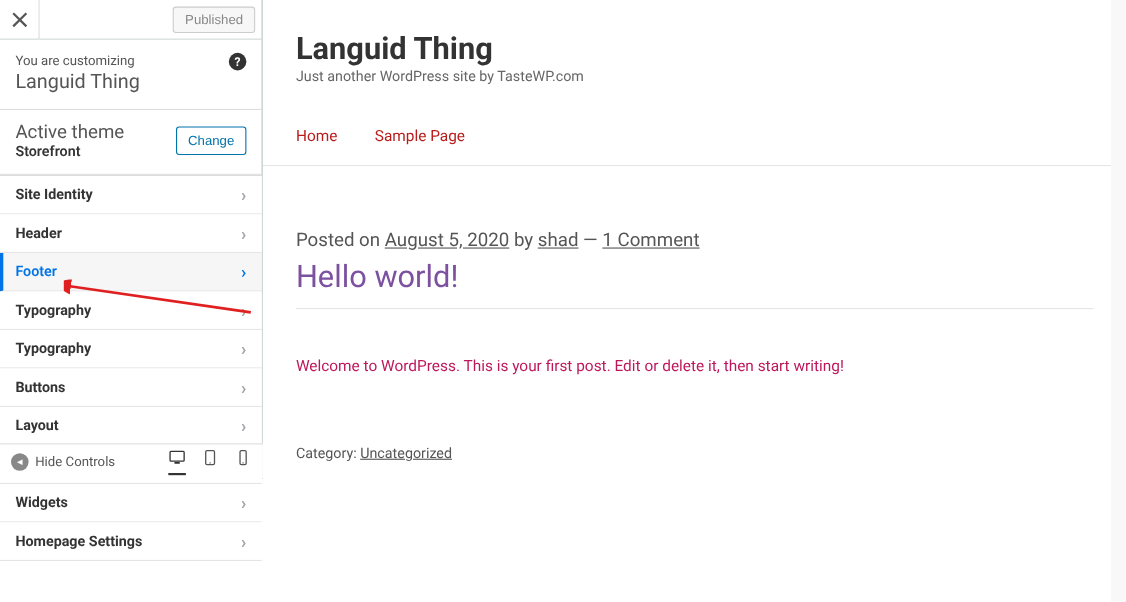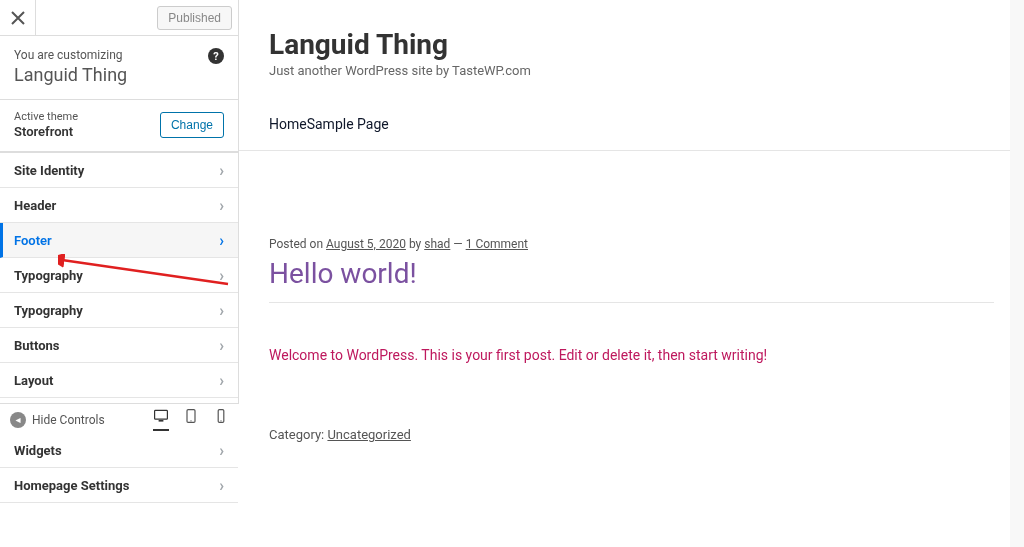--- a/index.html
+++ b/index.html
@@ -10,21 +10,21 @@
     .top-row { height: 36px; background: #fff; border-bottom: 1px solid #ddd; display: flex; align-items: center; justify-content: space-between; padding: 0 6px 0 0; }
     .close-x { width: 36px; height: 36px; display: flex; align-items: center; justify-content: center; color: #555; cursor: pointer; border-right: 1px solid #ddd; font-size: 16px; }
     .published-btn { border: 1px solid #ccc; background: #f7f7f7; color: #888; padding: 4px 10px; font-size: 12px; border-radius: 3px; }
     
     .customizing-box { background: #fff; border-bottom: 1px solid #ddd; padding: 12px 14px 14px; position: relative; }
     .customizing-label { font-size: 12px; color: #555; }
     .customizing-title { font-size: 18px; color: #555; font-weight: 400; margin-top: 2px; }
     .help-icon { position: absolute; right: 14px; top: 12px; width: 16px; height: 16px; border-radius: 50%; background: #333; color: #fff; font-size: 11px; display: flex; align-items: center; justify-content: center; font-weight: bold; }
     
     .theme-box { background: #fff; border-bottom: 1px solid #ddd; padding: 10px 14px 12px; display: flex; align-items: center; justify-content: space-between; }
-    .theme-label { font-size: 11px; color: #555; }
+    .theme-label { font-size: 17px; color: #555; }
     .theme-name { font-size: 13px; color: #333; font-weight: 600; margin-top: 1px; }
     .change-btn { border: 1px solid #0073aa; color: #0073aa; background: #fff; padding: 5px 10px; font-size: 12px; border-radius: 3px; }
     
     .spacer { height: 14px; }
     
     .menu-list { border-top: 1px solid #ddd; background: #fff; }
     .menu-item { height: 35px; display: flex; align-items: center; justify-content: space-between; padding: 0 14px; border-bottom: 1px solid #e5e5e5; background: #fff; color: #333; font-size: 13px; cursor: pointer; font-weight: bold; }
     .menu-item .chev { color: #a0a5aa; font-size: 16px; }
     .menu-item.active { background: #f6f6f6; color: #0073e6; border-left: 3px solid #0073e6; padding-left: 11px; font-weight: 600; }
     .menu-item.active .chev { color: #0073e6; }
@@ -36,26 +36,26 @@
     .devices svg { width: 16px; height: 16px; }
     .devices .active-dev { border-bottom: 2px solid #333; padding-bottom: 2px; }
     
     .preview { position: absolute; left: 239px; top: 0; width: 785px; height: 547px; background: #fff; overflow: hidden; }
     .preview-scroll { position: absolute; right: 0; top: 0; width: 14px; height: 547px; background: #f8f8f8; }
     
     .site-header { padding: 28px 30px 10px; }
     .site-title { font-size: 28px; font-weight: 700; color: #333; }
     .site-tagline { font-size: 13px; color: #666; margin-top: 2px; }
     
-    .nav-row { padding: 28px 30px 18px; display: flex; font-size: 14px; color: #0f172a; }
+    .nav-row { padding: 28px 30px 18px; display: flex; gap: 34px; font-size: 14px; color: #b91c1c; }
     .nav-row span { cursor: pointer; }
     .hr { border: none; border-top: 1px solid #e5e5e5; margin: 0 0; }
     
     .post { padding: 58px 30px 0; }
-    .post-meta { font-size: 12px; color: #555; margin-top: 28px; }
+    .post-meta { font-size: 17px; color: #555; }
     .post-meta .u { text-decoration: underline; }
     .post-title { font-size: 28px; color: #7b51a0; font-weight: 400; margin-top: 6px; }
     .post-body { font-size: 14px; color: #be185d; margin-top: 44px; }
     .hr-post { border: none; border-top: 1px solid #e5e5e5; margin: 12px 0 0; }
     .cat-row { font-size: 13px; color: #555; margin-top: 64px; }
     .cat-row .u { text-decoration: underline; }
     
     .arrow-svg { position: absolute; left: 58px; top: 254px; pointer-events: none; }
   </style>
 </head>

